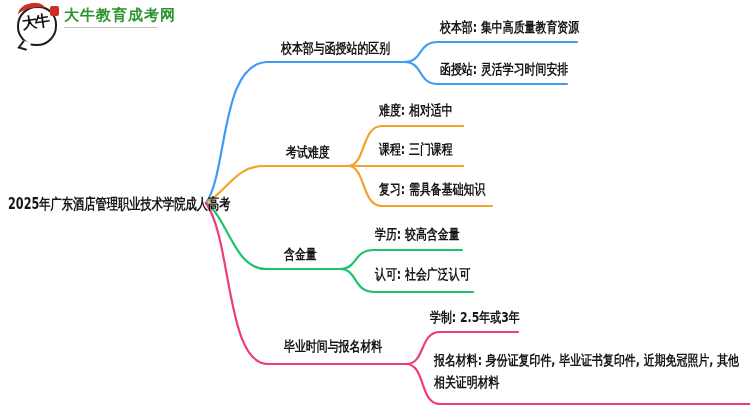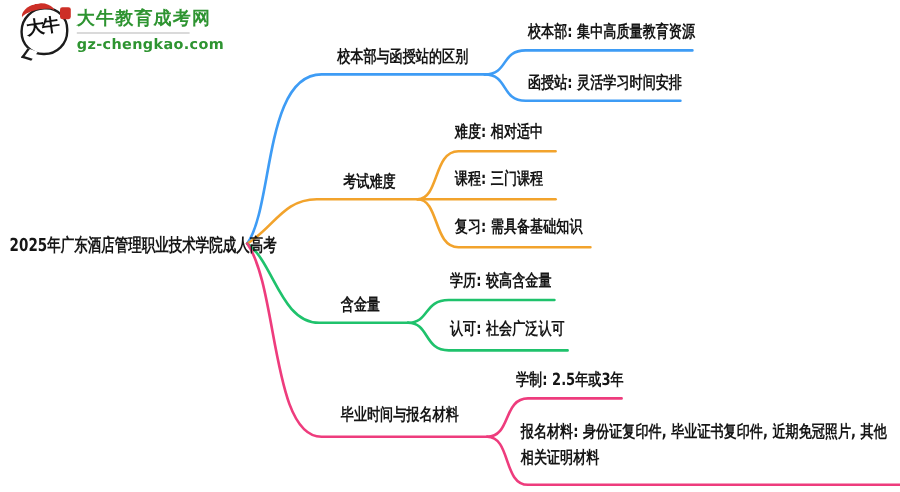--- a/index.html
+++ b/index.html
@@ -61,23 +61,22 @@
   </svg>
 
   <div class="logo">
     <div class="logo-mark">
       <div class="mark-arc"></div>
       <div class="mark-seal"></div>
       <span class="mark-text">大牛</span>
       <div class="mark-tail"></div>
     </div>
     <div class="logo-text">
-      <div class="brand" style="color: rgb(46, 148, 49);">大牛教育成考网</div>
+      <div class="brand" style="color: rgb(46, 148, 49); text-align: right;">大牛教育成考网</div>
       <div class="logo-divider"></div>
-      <div class="domain" style="color: rgb(46, 148, 49);">gz-chengkao.com</div>
     </div>
   </div>
 
   <div class="lbl central" style="left:8px;top:195px;">2025年广东酒店管理职业技术学院成人高考</div>
 
   <div class="lbl" style="left:281px;top:40px;">校本部与函授站的区别</div>
   <div class="lbl" style="left:440px;top:19px;">校本部: 集中高质量教育资源</div>
   <div class="lbl" style="left:440px;top:61px;">函授站: 灵活学习时间安排</div>
 
   <div class="lbl" style="left:286px;top:144px;">考试难度</div>

